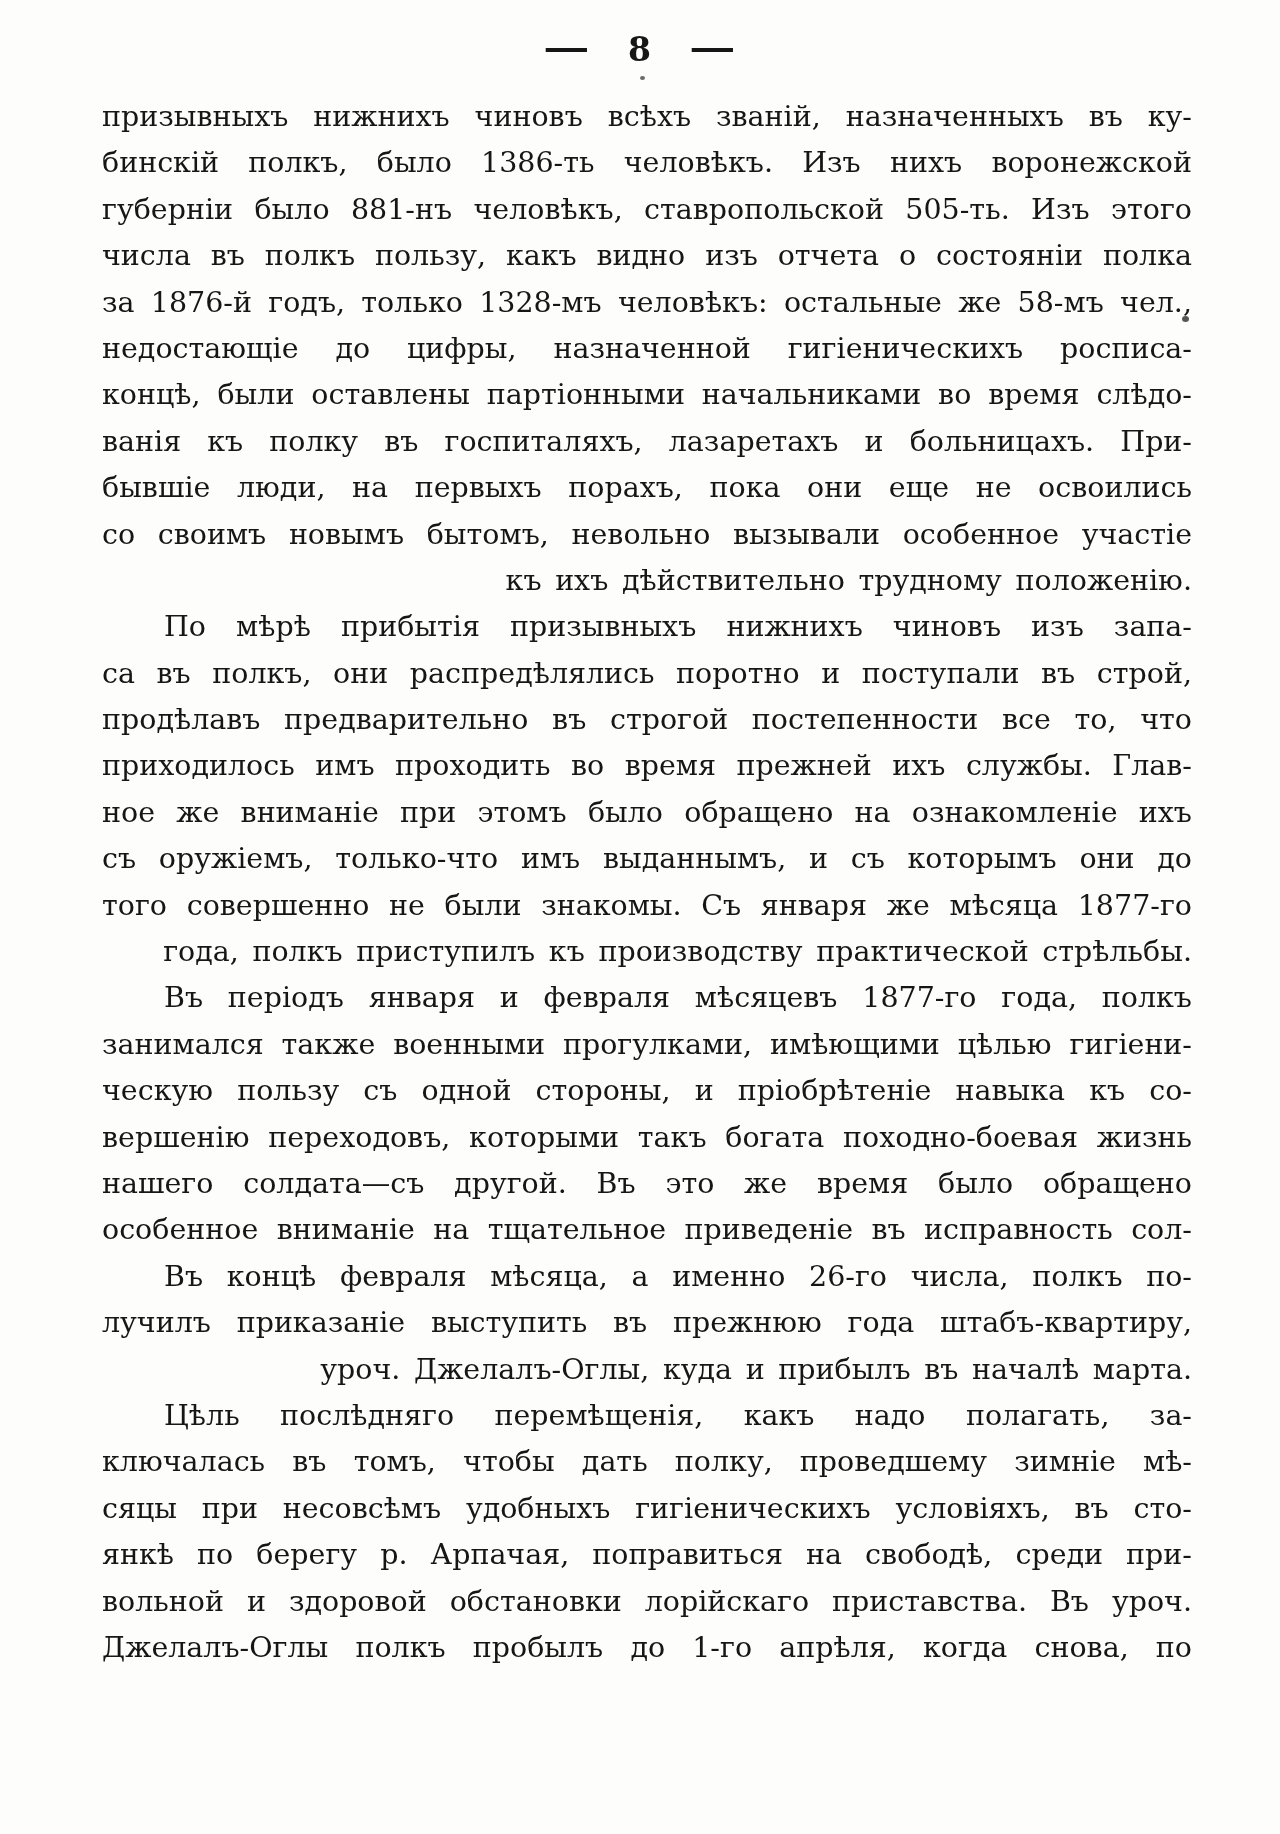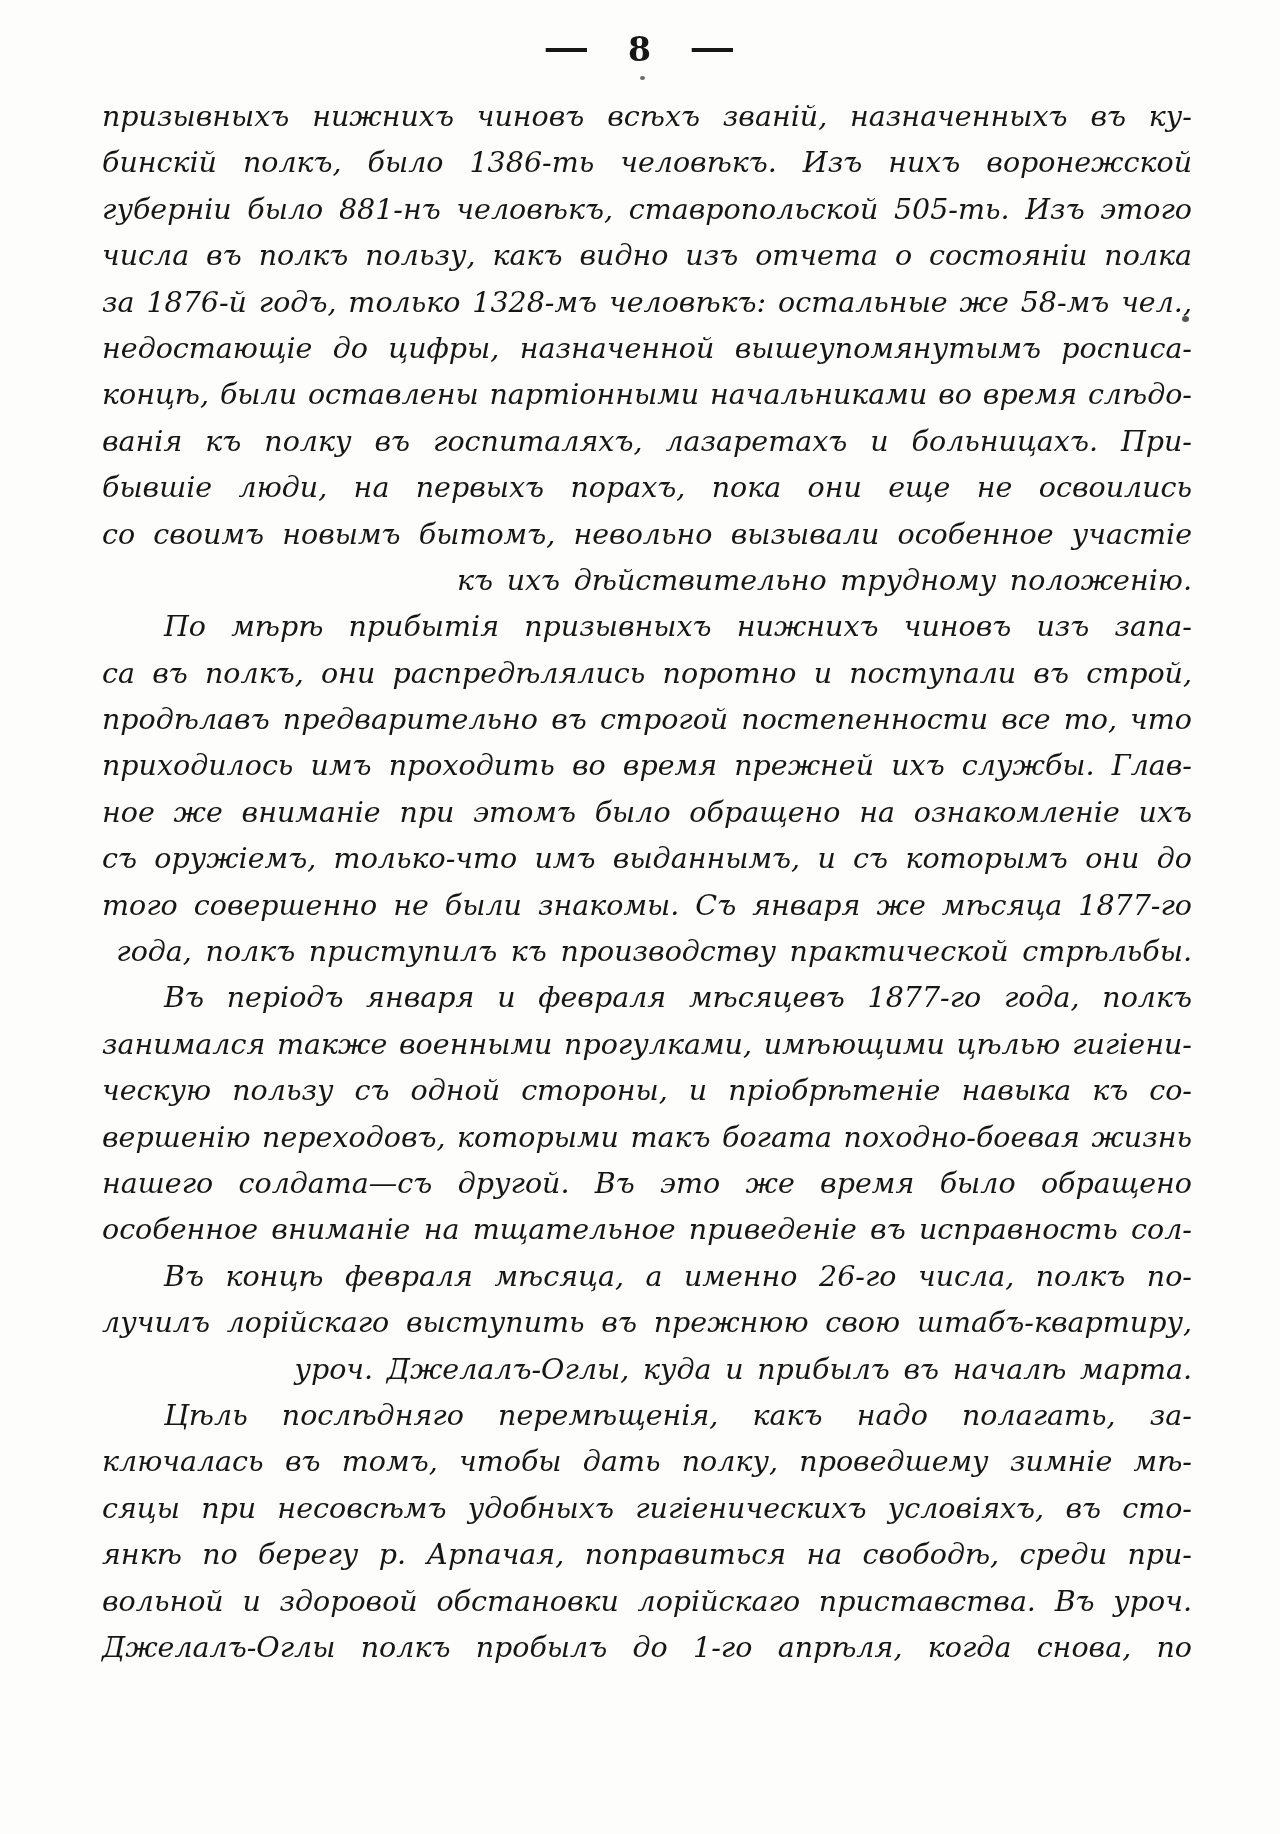--- a/index.html
+++ b/index.html
@@ -39,21 +39,20 @@
     top: 94px;
     left: 102px;
     width: 1090px;
   }
   .line {
     height: 46.4px;
     line-height: 46.4px;
     font-size: 28.5px;
     white-space: normal;
     overflow: visible;
-    font-style: italic;
   }
   .line.just {
     text-align: justify;
     text-align-last: justify;
   }
   .line.left {
     text-align: right;
     word-spacing: 0.16em;
   }
   .line.indent {
@@ -78,42 +77,42 @@
     <span class="num">8</span>
     <span class="dash">—</span>
   </div>
 
   <div class="text-block" id="text-root">
       <div class="line just">призывныхъ нижнихъ чиновъ всѣхъ званій, назначенныхъ въ ку-</div>
       <div class="line just">бинскій полкъ, было 1386-ть человѣкъ. Изъ нихъ воронежской</div>
       <div class="line just">губерніи было 881-нъ человѣкъ, ставропольской 505-ть. Изъ этого</div>
       <div class="line just">числа въ полкъ пользу, какъ видно изъ отчета о состояніи полка</div>
       <div class="line just">за 1876-й годъ, только 1328-мъ человѣкъ: остальные же 58-мъ чел.,</div>
-      <div class="line just">недостающіе до цифры, назначенной вышеупомянутымъ росписа-</div>
+      <div class="line just">недостающіе до цифры, назначенной гигіеническихъ росписа-</div>
       <div class="line just">концѣ, были оставлены партіонными начальниками во время слѣдо-</div>
       <div class="line just">ванія къ полку въ госпиталяхъ, лазаретахъ и больницахъ. При-</div>
       <div class="line just">бывшіе люди, на первыхъ порахъ, пока они еще не освоились</div>
       <div class="line just">со своимъ новымъ бытомъ, невольно вызывали особенное участіе</div>
       <div class="line left">къ ихъ дѣйствительно трудному положенію.</div>
       <div class="line just indent">По мѣрѣ прибытія призывныхъ нижнихъ чиновъ изъ запа-</div>
       <div class="line just">са въ полкъ, они распредѣлялись поротно и поступали въ строй,</div>
       <div class="line just">продѣлавъ предварительно въ строгой постепенности все то, что</div>
       <div class="line just">приходилось имъ проходить во время прежней ихъ службы. Глав-</div>
       <div class="line just">ное же вниманіе при этомъ было обращено на ознакомленіе ихъ</div>
       <div class="line just">съ оружіемъ, только-что имъ выданнымъ, и съ которымъ они до</div>
       <div class="line just">того совершенно не были знакомы. Съ января же мѣсяца 1877-го</div>
       <div class="line left">года, полкъ приступилъ къ производству практической стрѣльбы.</div>
       <div class="line just indent">Въ періодъ января и февраля мѣсяцевъ 1877-го года, полкъ</div>
       <div class="line just">занимался также военными прогулками, имѣющими цѣлью гигіени-</div>
       <div class="line just">ческую пользу съ одной стороны, и пріобрѣтеніе навыка къ со-</div>
       <div class="line just">вершенію переходовъ, которыми такъ богата походно-боевая жизнь</div>
       <div class="line just">нашего солдата—съ другой. Въ это же время было обращено</div>
       <div class="line just">особенное вниманіе на тщательное приведеніе въ исправность сол-</div>
       <div class="line just indent">Въ концѣ февраля мѣсяца, а именно 26-го числа, полкъ по-</div>
-      <div class="line just">лучилъ лорійскаго выступить въ прежнюю свою штабъ-квартиру,</div>
+      <div class="line just">лучилъ приказаніе выступить въ прежнюю года штабъ-квартиру,</div>
       <div class="line left">уроч. Джелалъ-Оглы, куда и прибылъ въ началѣ марта.</div>
       <div class="line just indent">Цѣль послѣдняго перемѣщенія, какъ надо полагать, за-</div>
       <div class="line just">ключалась въ томъ, чтобы дать полку, проведшему зимніе мѣ-</div>
       <div class="line just">сяцы при несовсѣмъ удобныхъ гигіеническихъ условіяхъ, въ сто-</div>
       <div class="line just">янкѣ по берегу р. Арпачая, поправиться на свободѣ, среди при-</div>
       <div class="line just">вольной и здоровой обстановки лорійскаго приставства. Въ уроч.</div>
       <div class="line just">Джелалъ-Оглы полкъ пробылъ до 1-го апрѣля, когда снова, по</div>
     </div>
 
   <div class="speck s1"></div>

